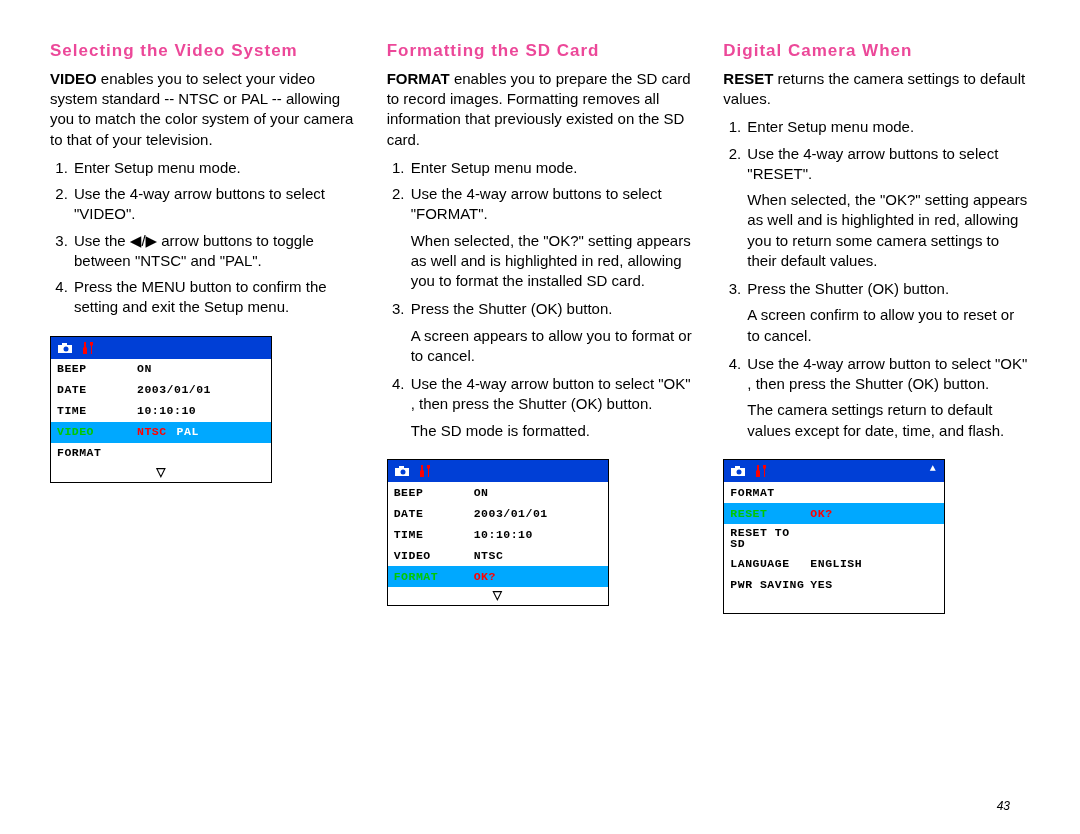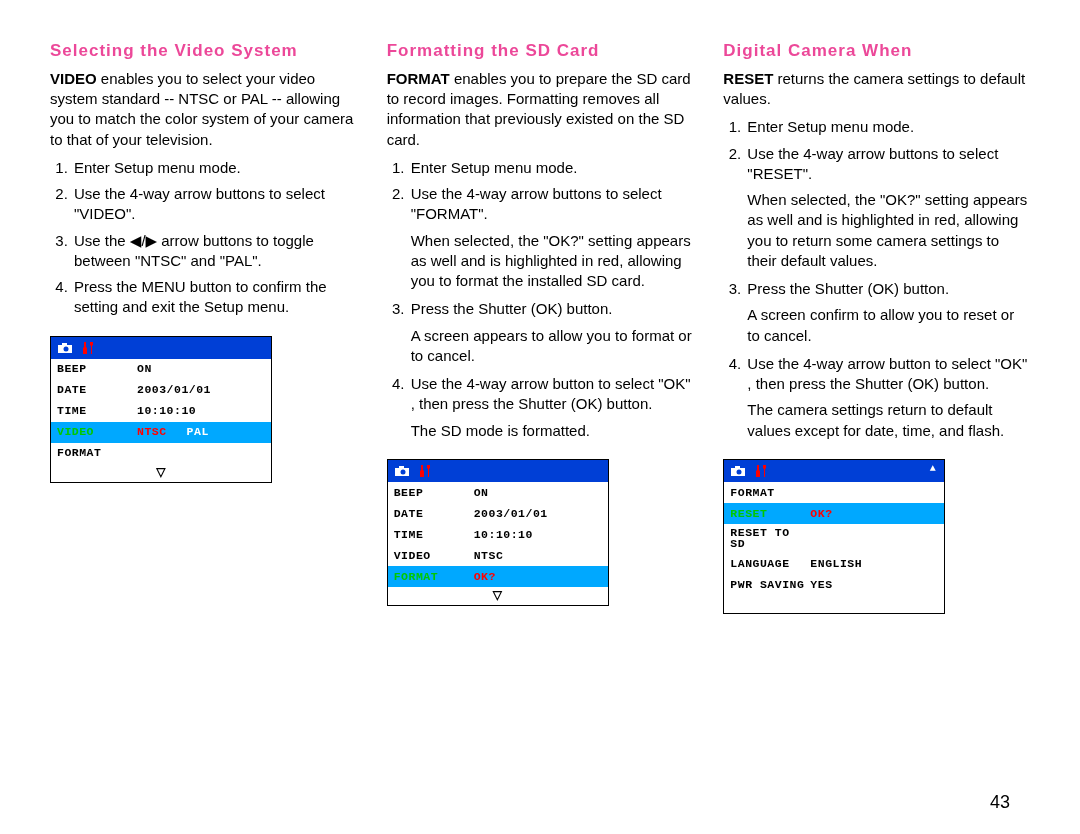--- a/index.html
+++ b/index.html
@@ -69,21 +69,22 @@
   .lcd .bottom {
     text-align:center;
     font-family: Arial, sans-serif;
     padding:2px 0 4px 0;
     font-size:12px;
   }
   .page-num {
     position:absolute;
     bottom: 20px;
     right: 70px;
-    font-size: 18px;
+    font-style: italic;
+    font-size: 12px;
   }
   .up-tri { position:absolute; right:8px; top:4px; color:#fff; font-size:10px;}
 </style>
 </head>
 <body>
 
 <div class="columns">
 
   <div class="col">
     <h3>Selecting the Video System</h3>
@@ -119,21 +120,21 @@
               <span class="label black">DATE</span>
               <span class="black">2003/01/01</span>
             </div>
             <div class="row">
               <span class="label black">TIME</span>
               <span class="black">10:10:10</span>
             </div>
             <div class="row hl">
               <span class="label green">VIDEO</span>
               <span class="red">NTSC</span>
-              <span class="white" style="margin-left: 20px;">PAL</span>
+              <span class="white" style="margin-left: 10px;">PAL</span>
             </div>
             <div class="row">
               <span class="label black">FORMAT</span>
               <span class="black"></span>
             </div>
           </div>
         <div class="bottom">▽</div>
       </div>
     </div>
   </div>

